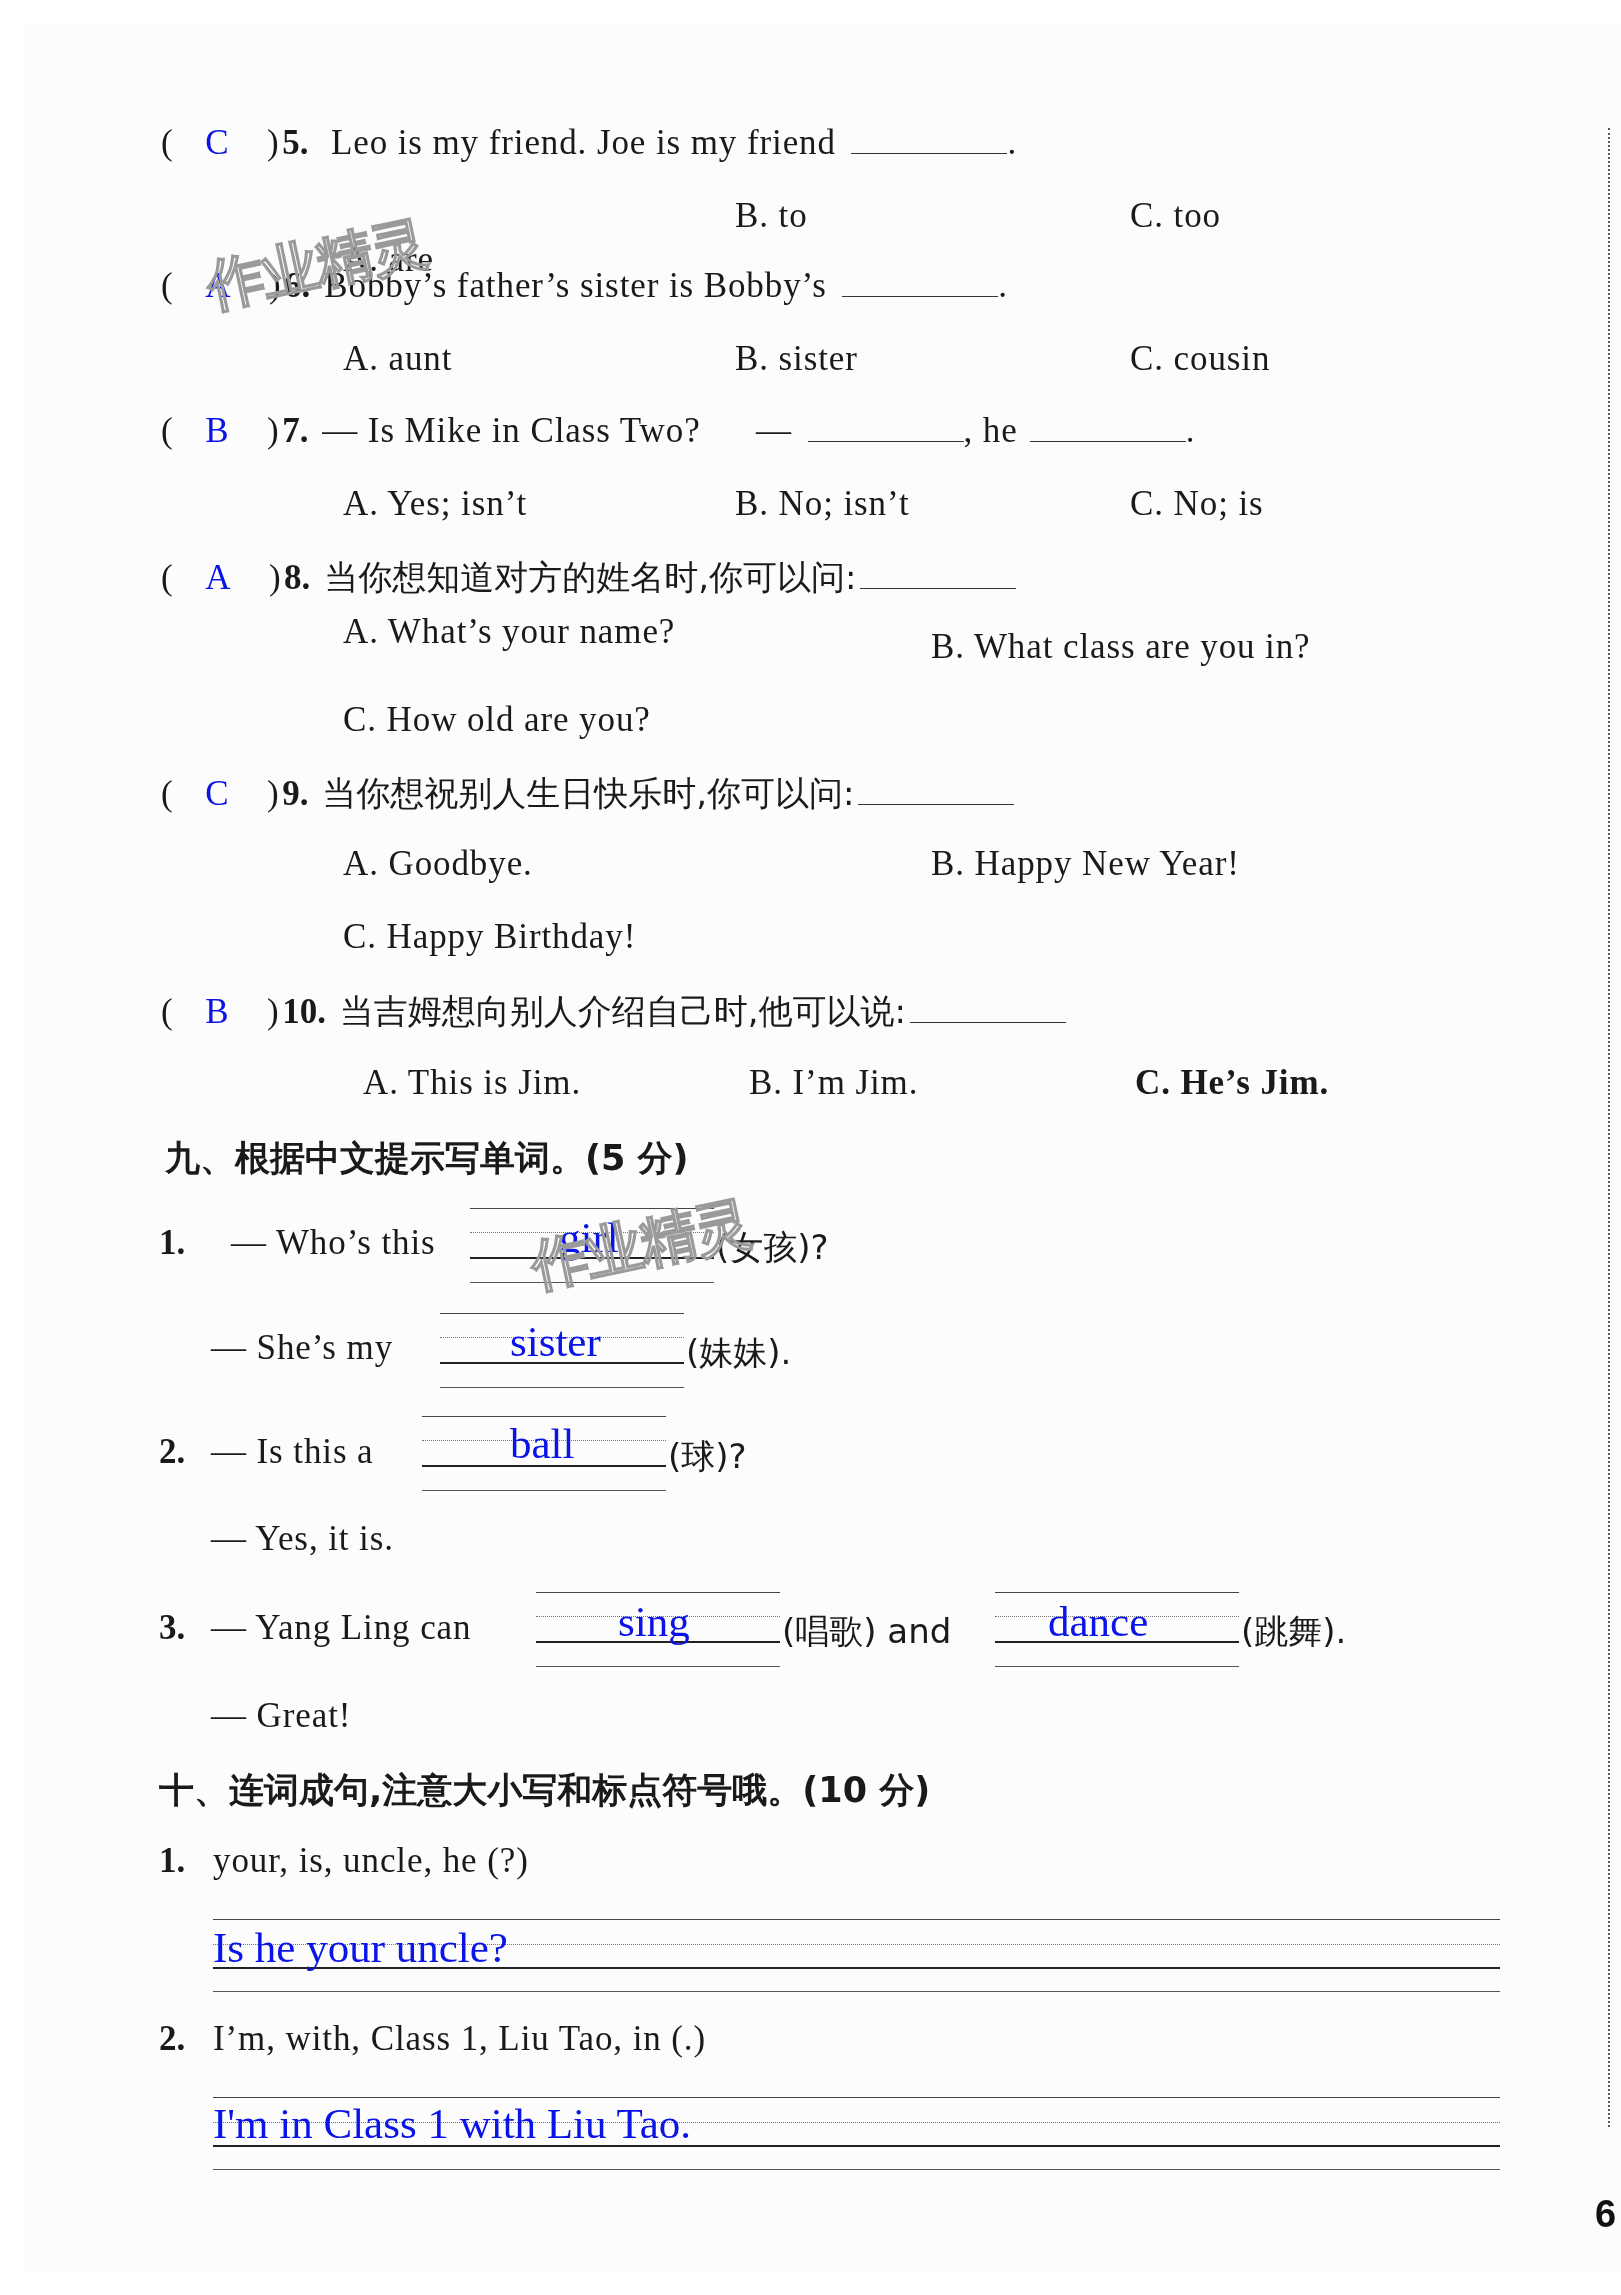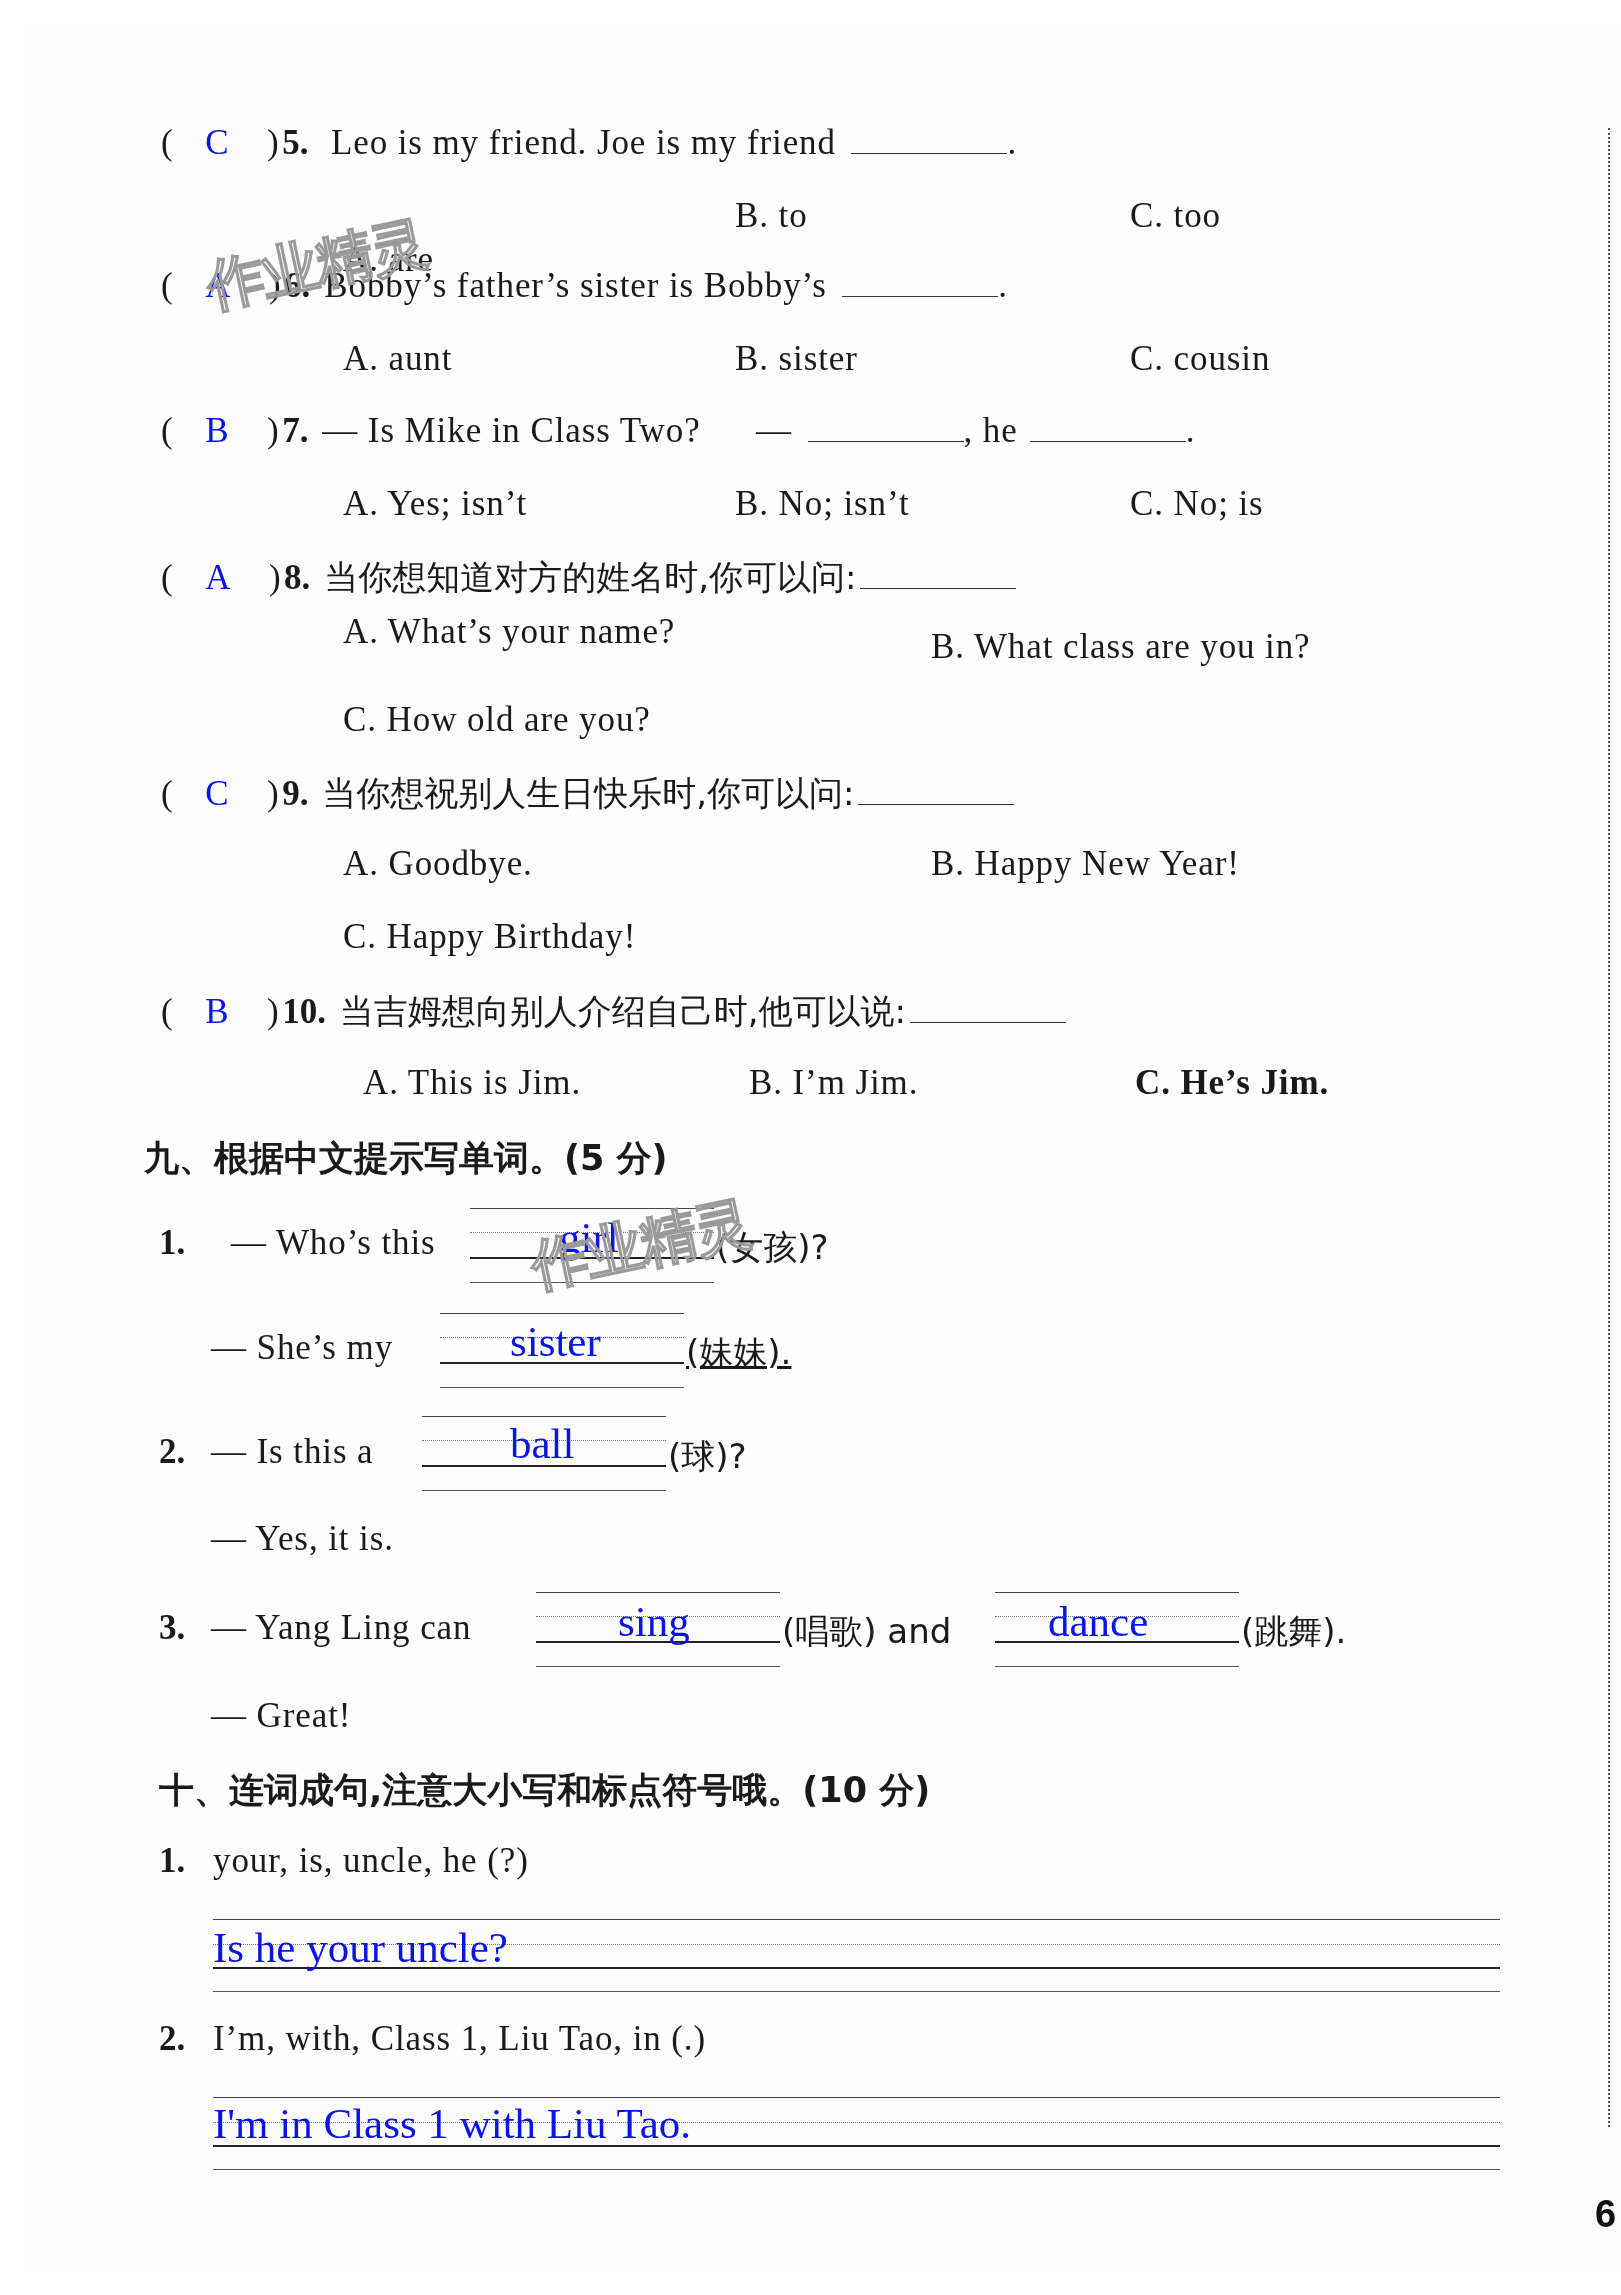--- a/index.html
+++ b/index.html
@@ -98,42 +98,42 @@
   <span class="paren ans" style="margin:0 35px 0 29px">B</span>
   <span class="paren">)</span>
   <span class="num">10.</span>
   <span class="cn" style="margin-left:10.4px">当吉姆想向别人介绍自己时,他可以说:</span>
   <span class="blank" style="width:156px"></span>
 </div>
 <div class="abs txt" style="left:363px;top:1063px;"><span>A.</span> <span>This is Jim.</span></div>
 <div class="abs txt" style="left:749px;top:1063px;"><span>B.</span> <span>I’m Jim.</span></div>
 <div class="abs txt" style="left:1135px;top:1063px;font-weight:bold;"><span>C.</span> <span>He’s Jim.</span></div>
 
-<div class="abs hdr" style="left:144px;top:1135px;">九、根据中文提示写单词。(5 分)</div>
+<div class="abs hdr" style="left:165px;top:1135px;">九、根据中文提示写单词。(5 分)</div>
 
 <div class="guide" style="left:470px;top:1208px;width:244px;height:76px;">
   <div class="l top"></div>
     <div class="l mid" style="top:24px"></div>
     <div class="l base" style="top:49px"></div>
     <div class="l bot" style="top:74px"></div>
 </div>
 <div class="abs num" style="left:159px;top:1223px;">1.</div>
 <div class="abs txt" style="left:211px;top:1223px;margin-left:20px;">— Who’s this</div>
 <div class="abs ans" style="left:559px;top:1213px;font-size:43px;">girl</div>
 <div class="abs cn" style="left:716px;top:1225px;">(女孩)?</div>
 
 <div class="guide" style="left:440px;top:1313px;width:244px;height:76px;">
   <div class="l top"></div>
     <div class="l mid" style="top:24px"></div>
     <div class="l base" style="top:49px"></div>
     <div class="l bot" style="top:74px"></div>
 </div>
 <div class="abs txt" style="left:211px;top:1328px;">— She’s my</div>
 <div class="abs ans" style="left:510px;top:1317px;font-size:43px;">sister</div>
-<div class="abs cn" style="left:686px;top:1330px;text-decoration:underline;">(妹妹).</div>
+<div class="abs cn" style="left:686px;top:1330px;">(妹妹).</div>
 
 <div class="guide" style="left:422px;top:1416px;width:244px;height:76px;">
   <div class="l top"></div>
     <div class="l mid" style="top:24px"></div>
     <div class="l base" style="top:49px"></div>
     <div class="l bot" style="top:74px"></div>
 </div>
 <div class="abs num" style="left:159px;top:1432px;">2.</div>
 <div class="abs txt" style="left:211px;top:1432px;">— Is this a</div>
 <div class="abs ans" style="left:510px;top:1419px;font-size:43px;">ball</div>

